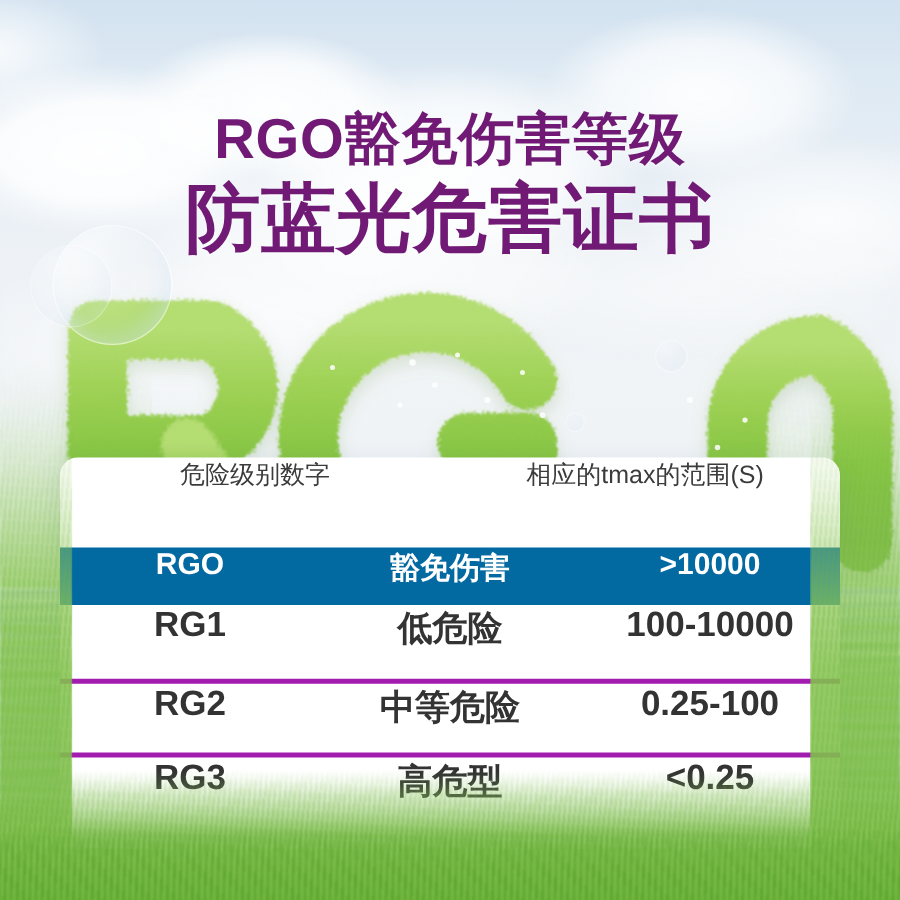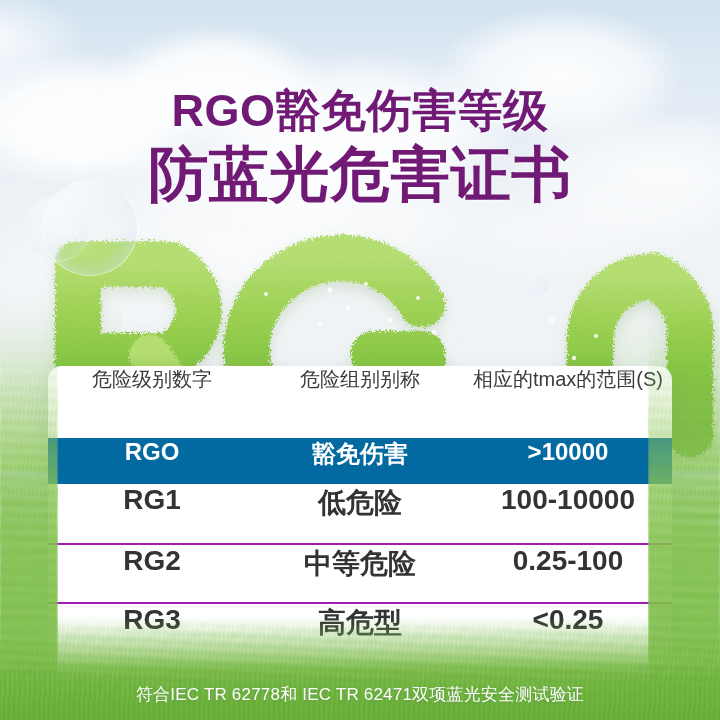--- a/index.html
+++ b/index.html
@@ -265,21 +265,21 @@
     background: #0369a1;
   }
   .trow.highlight .tcell {
     color: #ffffff;
     font-size: 24px;
     font-weight: 700;
   }
 
   .trow.body {
     height: 59px;
-    border-top: 2px solid #a21caf;
+    border-top: 4px solid #a21caf;
   }
   .trow.body:first-of-type { border-top: none; }
   .trow.body .tcell {
     font-size: 28px;
     color: #333333;
     font-weight: 700;
   }
   .trow.body.first { border-top: none; }
 
   .card-pad-bottom { height: 18px; }
@@ -367,21 +367,20 @@
 
   <div class="title-block">
     <div class="title-line1">RGO豁免伤害等级</div>
     <div class="title-line2">防蓝光危害证书</div>
   </div>
 
   <div class="card">
 
     <div class="trow header">
       <div class="tcell">危险级别数字</div>
-      <div class="tcell">危险组别别称</div>
       <div class="tcell">相应的tmax的范围(S)</div>
     </div>
 
     <div class="trow highlight">
       <div class="tcell">RGO</div>
       <div class="tcell">豁免伤害</div>
       <div class="tcell">&gt;10000</div>
     </div>
 
     <div class="trow body first">
@@ -403,15 +402,14 @@
     </div>
 
     <div class="card-pad-bottom"></div>
   </div>
 
   <div class="grass-edge left"></div>
   <div class="grass-edge right"></div>
   <div class="grass-bottom"></div>
   <div class="grass-bottom-2"></div>
 
-  <div class="footnote">符合IEC TR 62778和 IEC TR 62471双项蓝光安全测试验证</div>
 
 </div>
 
 </body></html>

